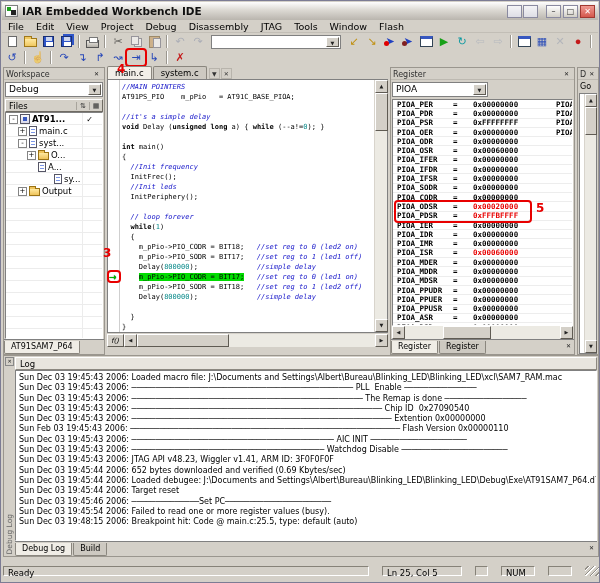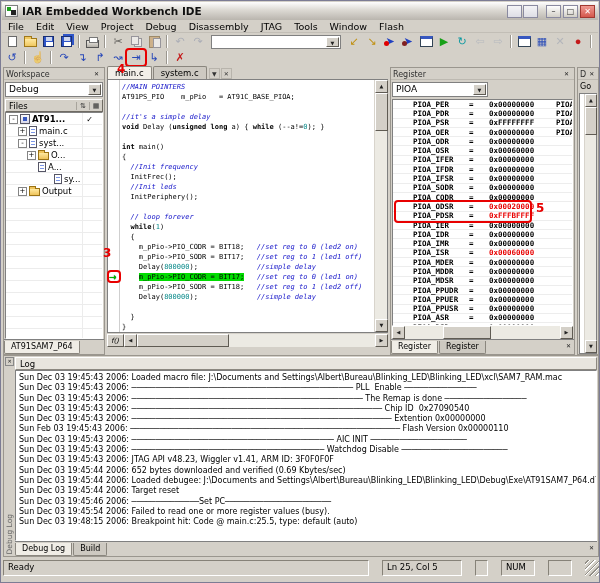--- a/index.html
+++ b/index.html
@@ -92,21 +92,21 @@
 .sbb{width:13px;height:13px;background:#d4d0c8;border:1px solid;border-color:#fff #5f5b53 #5f5b53 #fff;font-size:5px;line-height:11px;text-align:center;color:#222;flex:none}
 .sbthumbv{width:13px;background:#d4d0c8;border:1px solid;border-color:#fff #5f5b53 #5f5b53 #fff;flex:none}
 .sbtrack{flex:1}
 .hsb{flex:1;height:13px;background:#eceae3;display:flex}
 .sbthumbh{height:13px;background:#d4d0c8;border:1px solid;border-color:#fff #5f5b53 #5f5b53 #fff;flex:none}
 .ebot{position:absolute;bottom:0;left:0;right:0;height:14px;display:flex;align-items:flex-end}
 .fxbtn{width:17px;height:13px;background:#d4d0c8;border:1px solid;border-color:#fff #5f5b53 #5f5b53 #fff;font-size:7px;line-height:12px;text-align:center;font-style:italic;flex:none}
 
 #register{left:389px;top:66px;width:185px;height:288px}
 .rtable{flex:1;margin:0 1px;position:relative;overflow:hidden}
-.rrow{height:9.3px;display:flex;align-items:center;font-family:"DejaVu Sans Mono",monospace;font-weight:bold;font-size:7.5px;border-bottom:1px solid #ededed;position:relative;padding-left:20px;white-space:nowrap}
+.rrow{height:9.3px;display:flex;align-items:center;font-family:"DejaVu Sans Mono",monospace;font-weight:bold;font-size:7.5px;border-bottom:1px solid #ededed;position:relative;padding-left:4px;white-space:nowrap}
 .rname{width:56px;flex:none}
 .req{width:8px;flex:none}
 .rval{margin-left:12px}
 .redval{color:#e80000}
 .rextra{position:absolute;left:163px}
 .rsbrow{height:13px;display:flex;margin:0 1px;flex:none}
 
 #disasm{left:576px;top:66px;width:22px;height:288px}
 .gorow{height:13px;font-size:8px;padding:2px 0 0 2px;flex:none}
 .dbody{flex:1;display:flex;margin:0 1px;border:1px solid #808080;background:#fff}
@@ -115,21 +115,21 @@
 #logpanel{position:absolute;left:2px;top:354px;width:596px;height:202px;background:#d4d0c8;border:1px solid #9a968e;display:flex}
 .lstrip{width:11px;display:flex;flex-direction:column;align-items:center;padding-top:1px;flex:none}
 .stripclose{width:9px;height:9px;border:1px solid #888;background:#d4d0c8;font-size:5px;line-height:7px;text-align:center;color:#222}
 .striplabel{writing-mode:vertical-rl;transform:rotate(180deg);font-size:7.5px;color:#666;margin-top:auto;margin-bottom:2px}
 .lmain{flex:1;display:flex;flex-direction:column;overflow:hidden}
 .loghead{height:13px;background:#e8e5de;border:1px solid;border-color:#fff #8c8880 #8c8880 #fff;font-size:8.5px;padding:1px 0 0 4px;margin:1px 1px 0 0;flex:none}
 .loglines{flex:1;background:#fff;border:1px solid;border-color:#808080 #fff #fff #808080;margin:0 1px 0 0;overflow:hidden;padding-top:2px}
 .logline{font-size:8px;line-height:10.3px;white-space:pre;padding-left:3px}
 .ltabs{margin-right:1px}
 
-#statusbar{position:absolute;left:2px;top:557px;width:596px;height:18px;display:flex;gap:13px;padding-top:2px}
+#statusbar{position:absolute;left:2px;top:557px;width:596px;height:18px;display:flex;gap:13px;padding-top:8px}
 .scell{border:1px solid;border-color:#868278 #fff #fff #868278;background:#d4d0c8;font-size:8.5px;padding:1px 0 0 4px;white-space:nowrap}
 .grip{width:14px;background:repeating-linear-gradient(135deg,#d4d0c8 0 2px,#928e86 2px 3px,#fff 3px 4px)}
 
 .annot{position:absolute;border:2px solid #e80000;border-radius:4px;pointer-events:none;z-index:40}
 .annot-label{position:absolute;color:#e80000;font-weight:bold;font-size:12px;z-index:41;line-height:12px}
 .l4{left:10px;top:-2px}
 </style>
 </head>
 <body>
 

